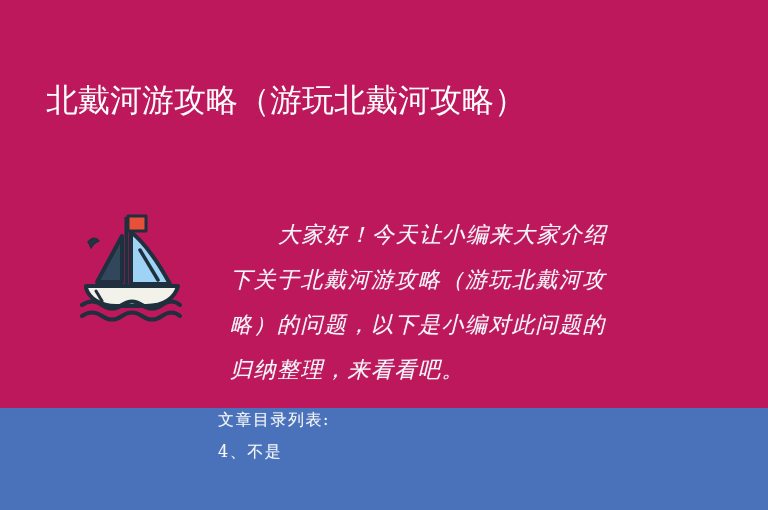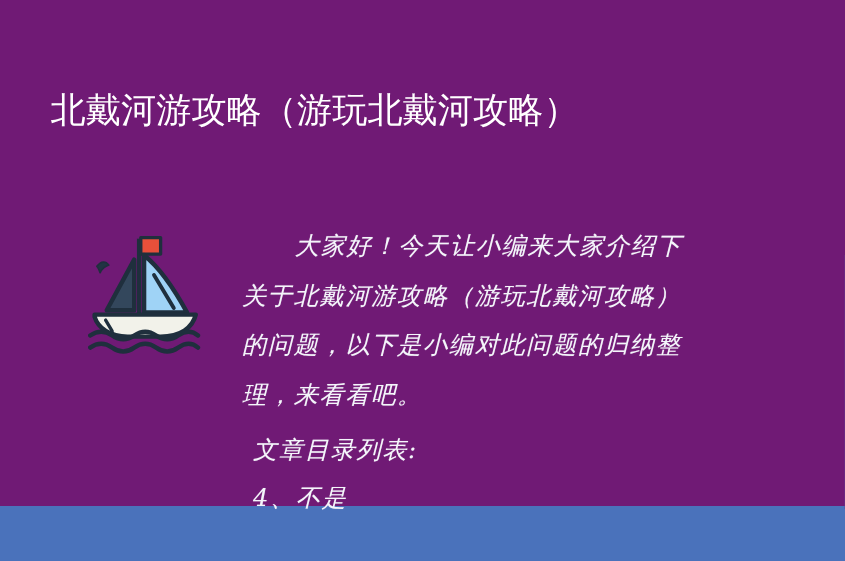--- a/index.html
+++ b/index.html
@@ -10,22 +10,22 @@
     width: 768px;
     height: 510px;
     overflow: hidden;
     background: #4a72bb;
     font-family: "Liberation Sans", "DejaVu Sans", sans-serif;
     -webkit-font-smoothing: antialiased;
   }
   .page {
     position: relative;
     width: 768px;
-    height: 460px;
-    background: #701a75;
+    height: 408px;
+    background: #be185d;
   }
 
   
   .title {
     position: absolute;
     left: 46px;
     top: 56px;
     width: 600px;
     color: #ffffff;
     font-family: "Liberation Sans", "DejaVu Sans", sans-serif;
@@ -46,32 +46,31 @@
   }
   .para {
     color: #f4f6fb;
     font-family: "DejaVu Serif", "Liberation Serif", serif;
     font-size: 22px;
     line-height: 45px;
     font-style: italic;
     font-weight: 400;
     letter-spacing: 1.5px;
     text-indent: 48px;
-    margin: 2px;
+    margin: 12px;
     text-shadow: 0 0 1px rgba(255,255,255,0.35);
   }
   .toc-line {
     color: #f4f6fb;
     font-family: "DejaVu Serif", "Liberation Serif", serif;
-    font-size: 22px;
+    font-size: 16px;
     line-height: 32px;
-    font-style: italic;
     font-weight: 400;
     letter-spacing: 1.5px;
-    margin: 12px;
+    margin: 0;
     text-shadow: 0 0 1px rgba(255,255,255,0.35);
   }
 
   
   .boat-wrap {
     position: absolute;
     left: 80px;
     top: 210px;
     width: 104px;
     height: 112px;

